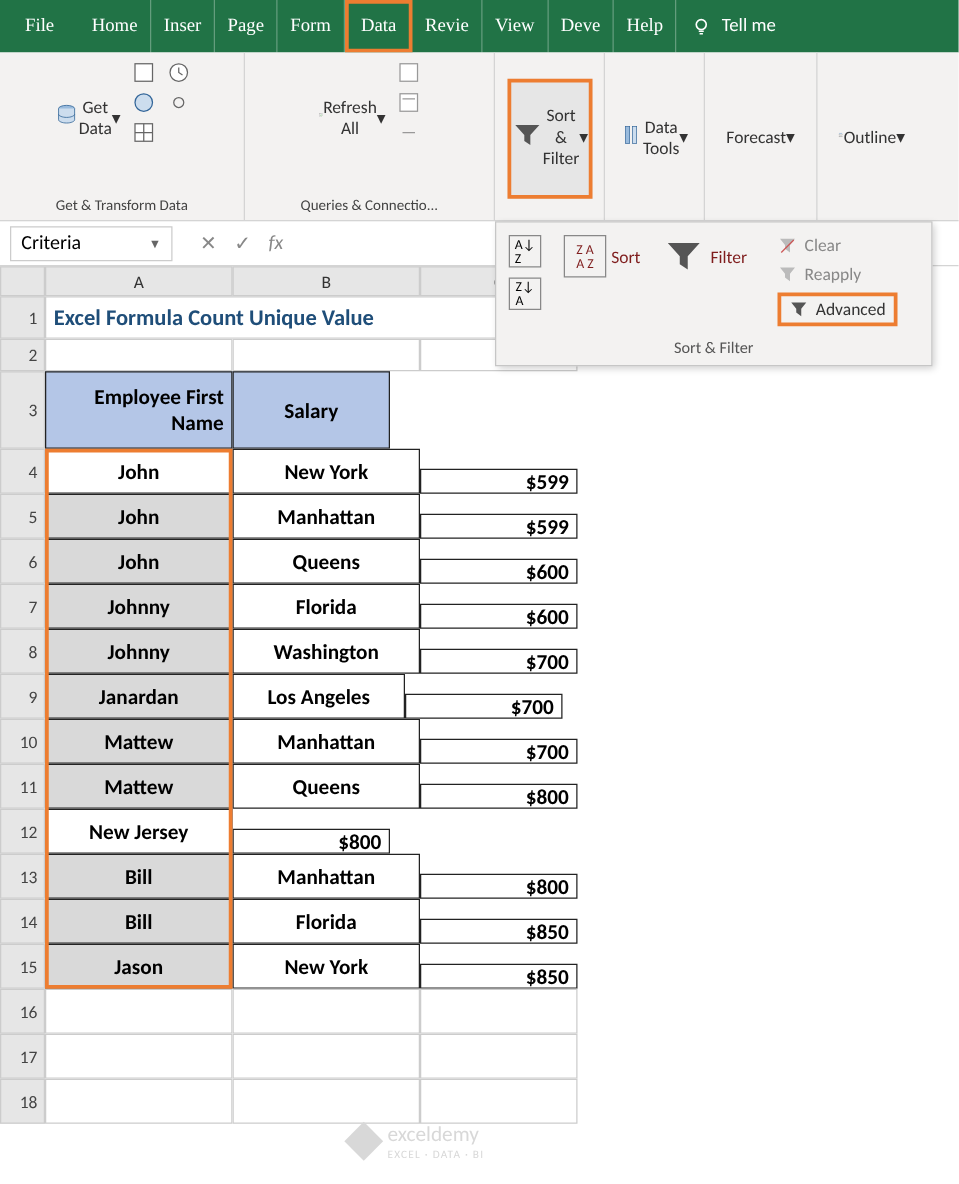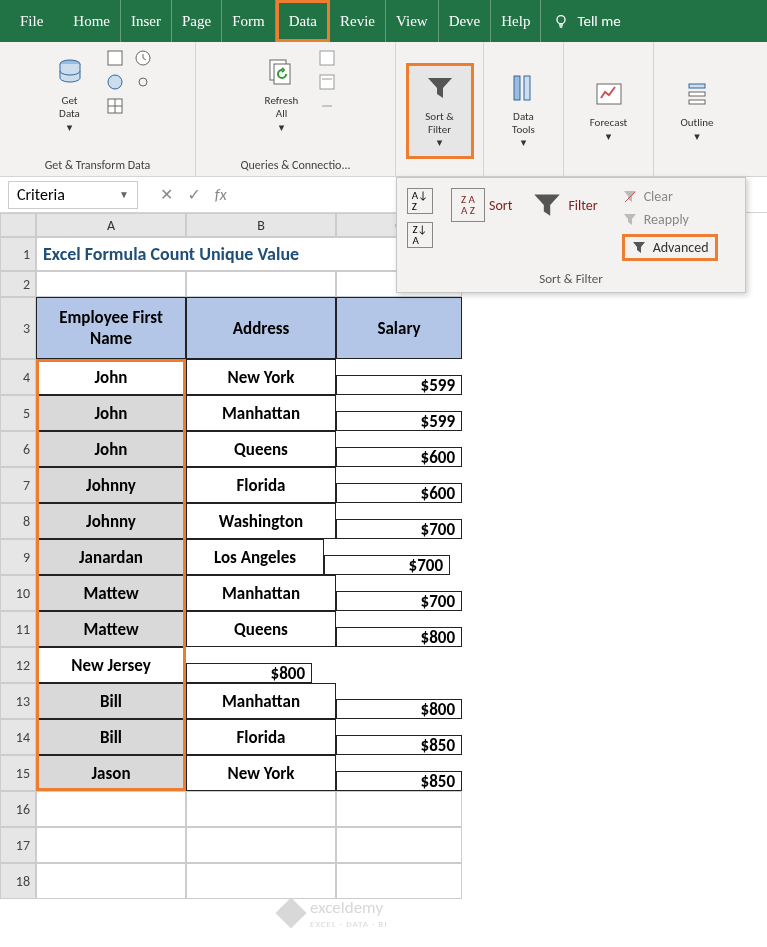--- a/index.html
+++ b/index.html
@@ -11,21 +11,21 @@
 .tab.first { padding: 0 20px; border-right: none; }
 .tab.active { border: 3px solid #ed7d31; background: #217346; }
 .tellme { display: flex; align-items: center; gap: 8px; padding-left: 12px; }
 .bulb { width: 16px; height: 16px; }
 
 
 .ribbon { background: #f3f2f1; height: 135px; display: flex; border-bottom: 1px solid #d4d4d4; position: relative; }
 .group { border-right: 1px solid #d4d4d4; display: flex; flex-direction: column; align-items: center; justify-content: space-between; padding: 5px 6px 2px 6px; position: relative; }
 .group-label { font-size: 12px; color: #444; padding: 2px 0; text-align: center; }
 .group-buttons { display: flex; gap: 6px; align-items: flex-start; flex: 1; }
-.bigbtn { display: flex; flex-direction: column; align-items: center; justify-content: center; width: 56px; height: 96px; font-size: 11px; color: #333; cursor: pointer; text-align: center; line-height: 1.2; border: 1px solid transparent; }
+.bigbtn { display: flex; flex-direction: row; align-items: center; justify-content: center; width: 56px; height: 96px; font-size: 14px; color: #333; cursor: pointer; text-align: center; line-height: 1.2; border: 1px solid transparent; }
 .bigbtn.highlight { border: 3px solid #ed7d31; background: #e6e6e6; width: 68px; }
 .bigbtn .icon { width: 32px; height: 32px; margin-bottom: 6px; }
 .smallcol { display: flex; flex-direction: column; gap: 2px; }
 .smallbtn { width: 22px; height: 22px; display: flex; align-items: center; justify-content: center; cursor: pointer; }
 
 
 .fbar { display: flex; align-items: center; height: 36px; border-bottom: 1px solid #d4d4d4; background: #fff; }
 .namebox { width: 130px; border: 1px solid #ccc; margin: 18px 8px; height: 28px; display: flex; align-items: center; padding: 0 8px; font-size: 16px; justify-content: space-between; }
 .namebox .dd { color: #666; font-size: 10px; }
 .fbar-icons { display: flex; gap: 14px; color: #888; padding: 0 14px; }
@@ -44,21 +44,21 @@
 
 .sheet { position: relative; }
 .colhdr { position: absolute; top: 0; left: 0; height: 24px; display: flex; background: #e6e6e6; font-size: 14px; color: #333; }
 .colhdr .corner { width: 36px; border: 1px solid #ccc; }
 .colhdr .ch { border: 1px solid #ccc; display: flex; align-items: center; justify-content: center; }
 .rows { position: absolute; top: 24px; left: 0; }
 .row { display: flex; }
 .rh { width: 36px; background: #e6e6e6; border: 1px solid #ccc; display: flex; align-items: center; justify-content: flex-end; padding-right: 5px; font-size: 14px; color: #444; }
 .cell { border: 1px solid #222; display: flex; align-items: center; padding: 0 6px; font-size: 17px; background: #fff; font-weight: bold; }
 .title-cell { color: #1f4e79; font-weight: bold; font-size: 18px; border: 1px solid #ccc; background: #fff; }
-.hdr-cell { background: #b4c6e7; font-weight: bold; justify-content: center; text-align: center; }
+.hdr-cell { background: #b4c6e7; font-weight: bold; justify-content: center; text-align: right; }
 .sel { background: #d9d9d9; justify-content: center; }
 .sal { justify-content: flex-end; margin-top: 16px; }
 .addr { justify-content: center; }
 .empty-cell { border: 1px solid #ccc; }
 .empty-rh { border: 1px solid #ccc; }
 
 
 .sel-outline { position: absolute; border: 3px solid #ed7d31; pointer-events: none; z-index: 10; }
 
 
@@ -283,21 +283,20 @@
       </div>
       <div class="row" style="height:26px">
         <div class="rh empty-rh">2</div>
         <div class="cell empty-cell" style="width:150px"></div>
         <div class="cell empty-cell" style="width:150px"></div>
         <div class="cell empty-cell" style="width:126px"></div>
       </div>
       <div class="row" style="height:62px">
         <div class="rh">3</div>
         <div class="cell hdr-cell" style="width:150px">Employee First Name</div>
-        <div class="cell hdr-cell" style="width:150px">Address</div>
         <div class="cell hdr-cell" style="width:126px">Salary</div>
       </div>
       <div class="row" style="height:36px">
         <div class="rh">4</div>
         <div class="cell " style="width:150px;justify-content:center">John</div>
         <div class="cell addr" style="width:150px">New York</div>
         <div class="cell sal" style="width:126px">$599</div>
       </div>
       <div class="row" style="height:36px">
         <div class="rh">5</div>

